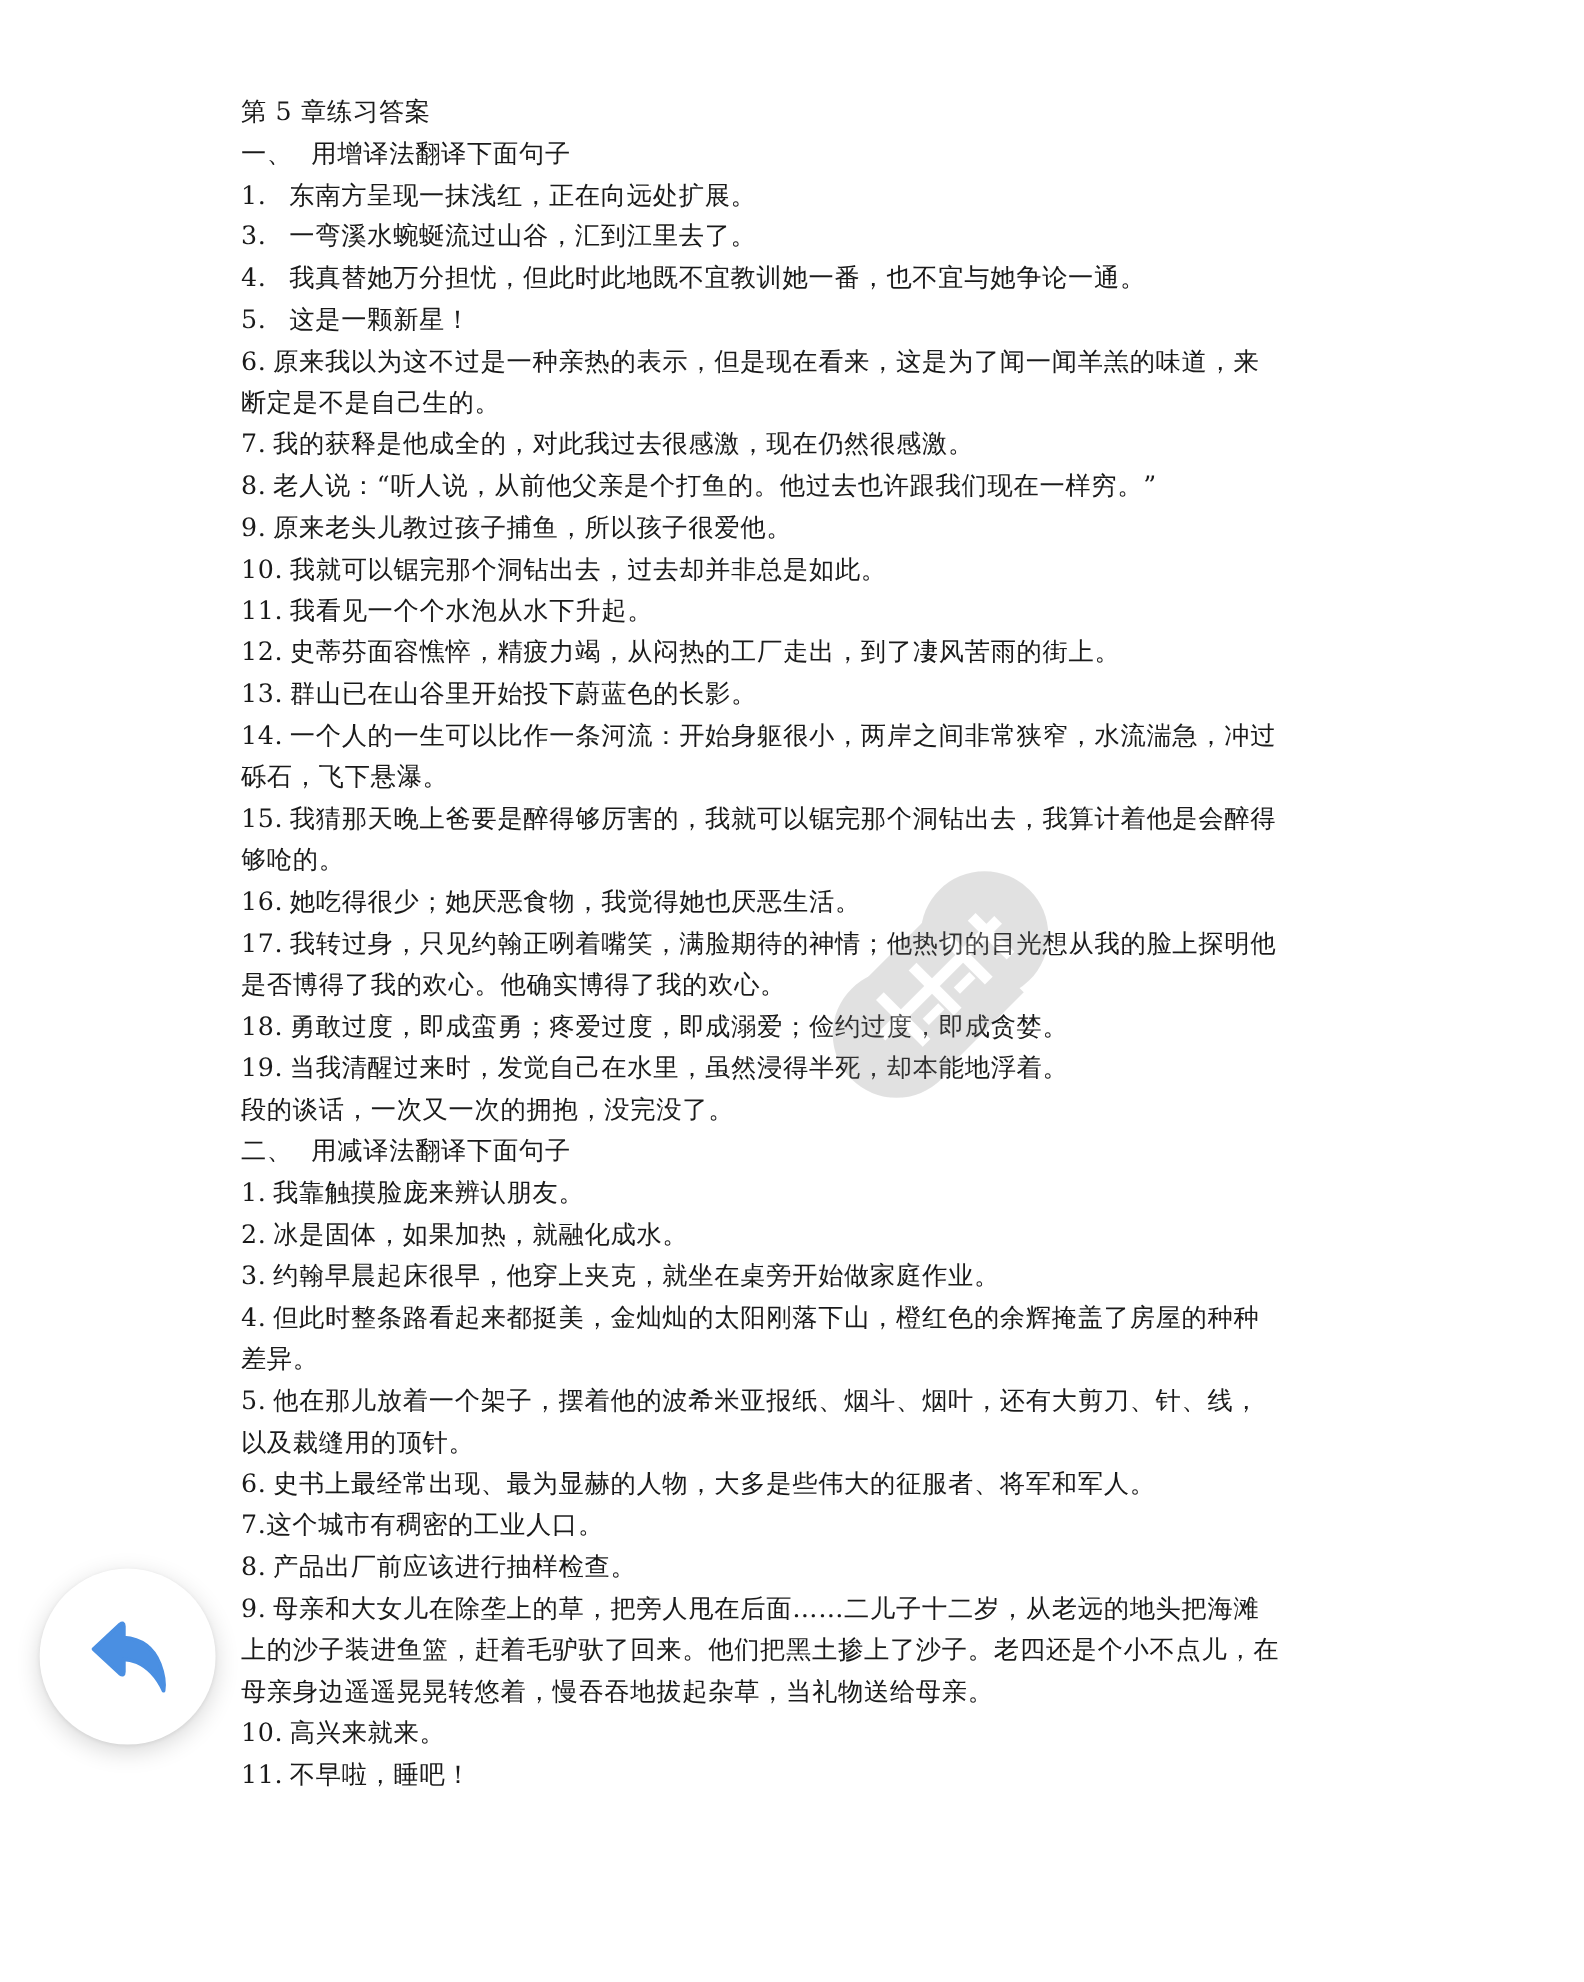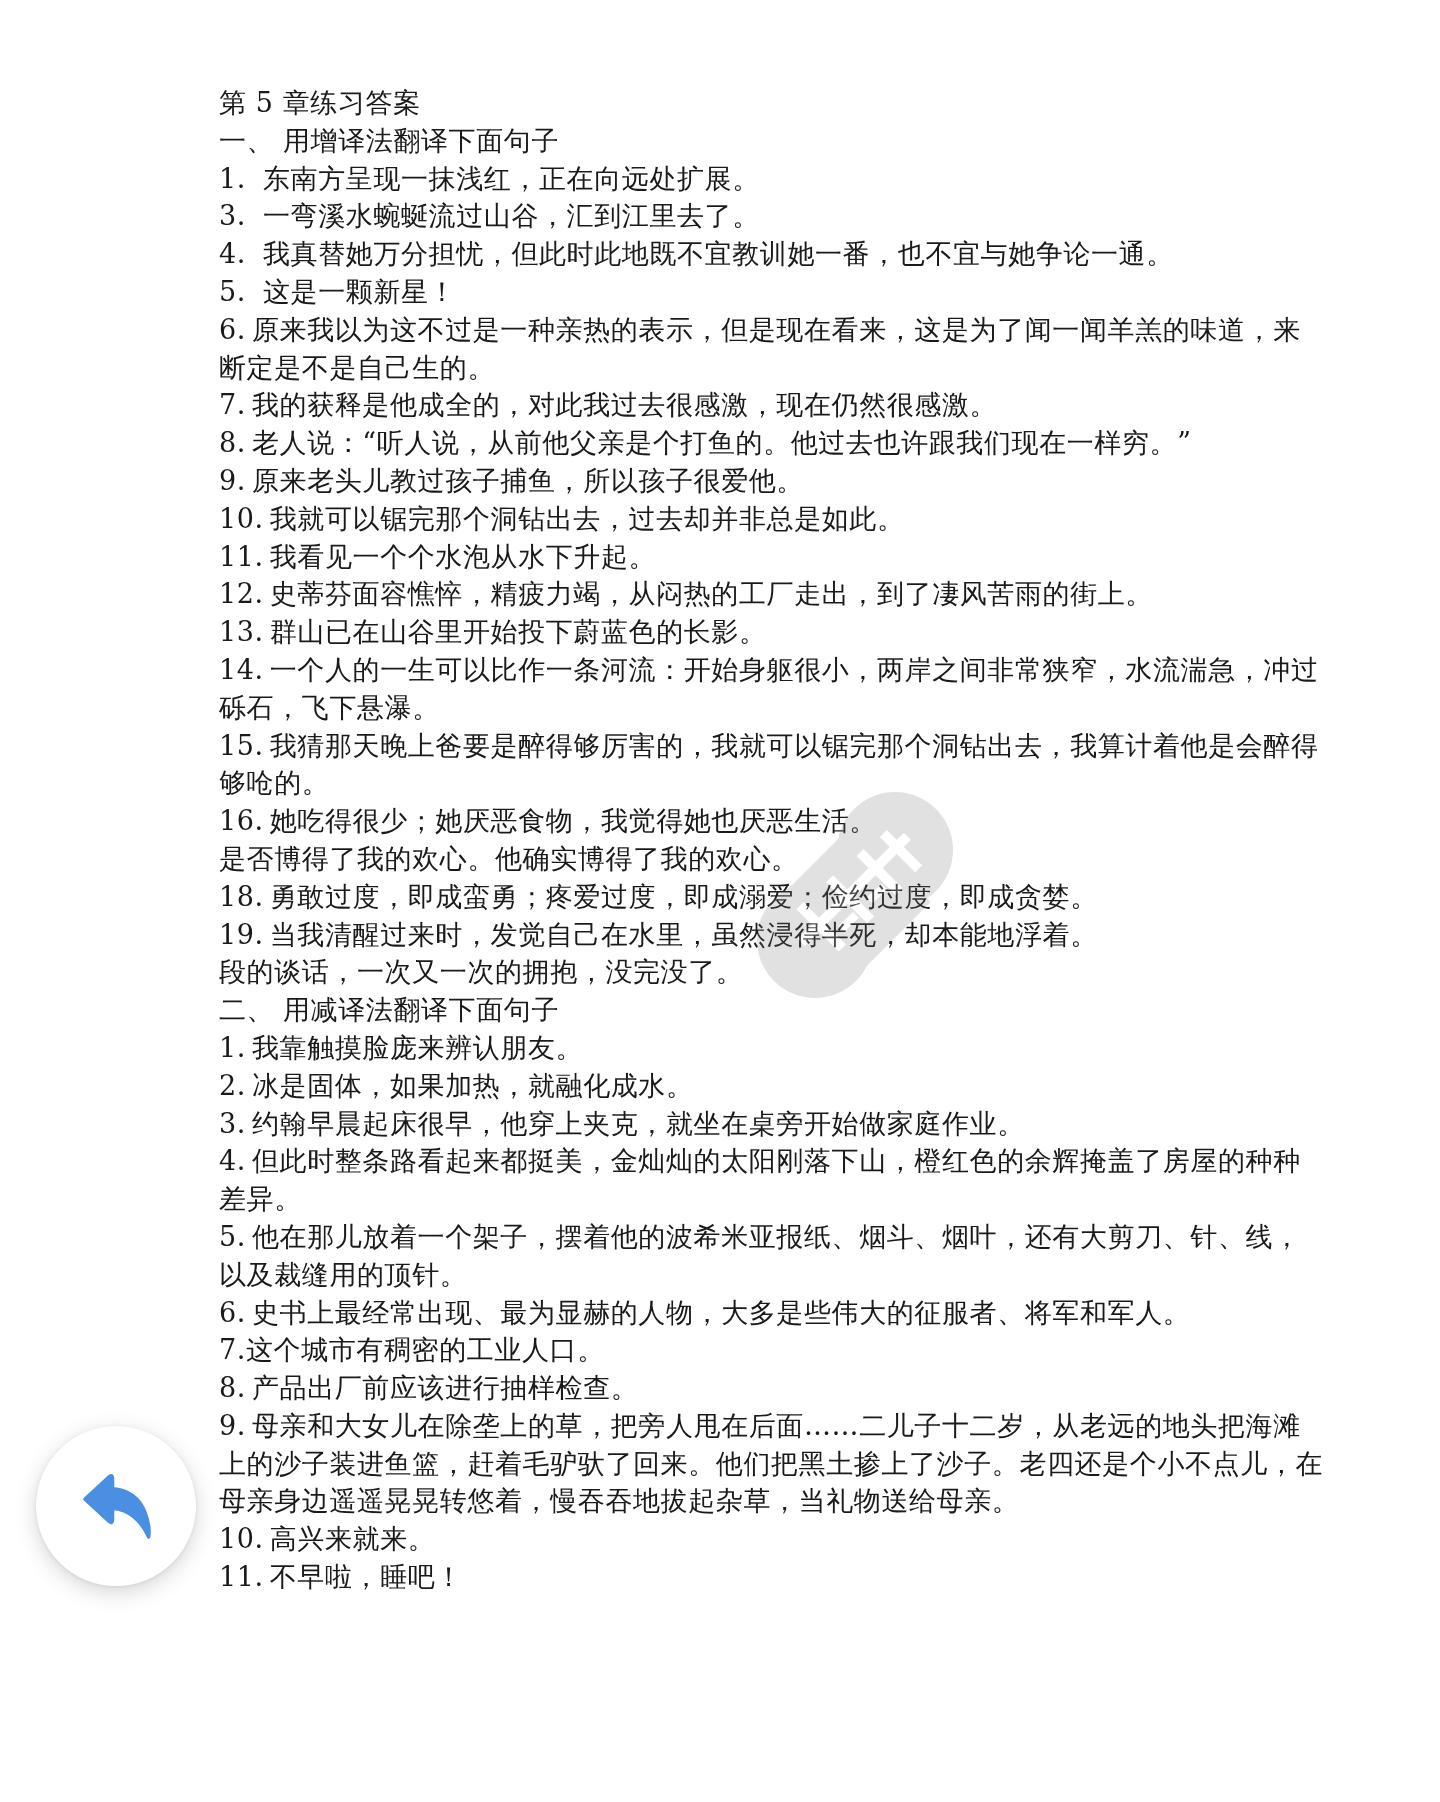--- a/index.html
+++ b/index.html
@@ -15,21 +15,21 @@
       font-family: "DejaVu Serif", "Liberation Serif", serif;
       color: #1a1a1a;
     }
     .page {
       position: absolute;
       left: 219px;
       top: 84px;
       width: 1010px;
     }
     .line {
-      font-size: 27px;
+      font-size: 23px;
       line-height: 37.8px;
       height: 37.8px;
       white-space: nowrap;
       letter-spacing: 0.6px;
     }
     .num-wide { display: inline-block; min-width: 44px; }
     .num { margin-right: 6px; }
     .heading .sec-num { display: inline-block; min-width: 64px; }
 
     .watermark {
@@ -79,20 +79,21 @@
   <div class="line"><span class="num">9.</span><span>原来老头儿教过孩子捕鱼，所以孩子很爱他。</span></div>
   <div class="line"><span class="num">10.</span><span>我就可以锯完那个洞钻出去，过去却并非总是如此。</span></div>
   <div class="line"><span class="num">11.</span><span>我看见一个个水泡从水下升起。</span></div>
   <div class="line"><span class="num">12.</span><span>史蒂芬面容憔悴，精疲力竭，从闷热的工厂走出，到了凄风苦雨的街上。</span></div>
   <div class="line"><span class="num">13.</span><span>群山已在山谷里开始投下蔚蓝色的长影。</span></div>
   <div class="line"><span class="num">14.</span><span>一个人的一生可以比作一条河流：开始身躯很小，两岸之间非常狭窄，水流湍急，冲过</span></div>
   <div class="line">砾石，飞下悬瀑。</div>
   <div class="line"><span class="num">15.</span><span>我猜那天晚上爸要是醉得够厉害的，我就可以锯完那个洞钻出去，我算计着他是会醉得</span></div>
   <div class="line">够呛的。</div>
   <div class="line"><span class="num">16.</span><span>她吃得很少；她厌恶食物，我觉得她也厌恶生活。</span></div>
+  <div class="line"><span class="num">17.</span><span>我转过身，只见约翰正咧着嘴笑，满脸期待的神情；他热切的目光想从我的脸上探明他</span></div>
   <div class="line">是否博得了我的欢心。他确实博得了我的欢心。</div>
   <div class="line"><span class="num">18.</span><span>勇敢过度，即成蛮勇；疼爱过度，即成溺爱；俭约过度，即成贪婪。</span></div>
   <div class="line"><span class="num">19.</span><span>当我清醒过来时，发觉自己在水里，虽然浸得半死，却本能地浮着。</span></div>
   <div class="line">段的谈话，一次又一次的拥抱，没完没了。</div>
 
   <div class="line heading">
     <span class="sec-num">二、</span><span>用减译法翻译下面句子</span>
   </div>
 
   <div class="line"><span class="num">1.</span><span>我靠触摸脸庞来辨认朋友。</span></div>

